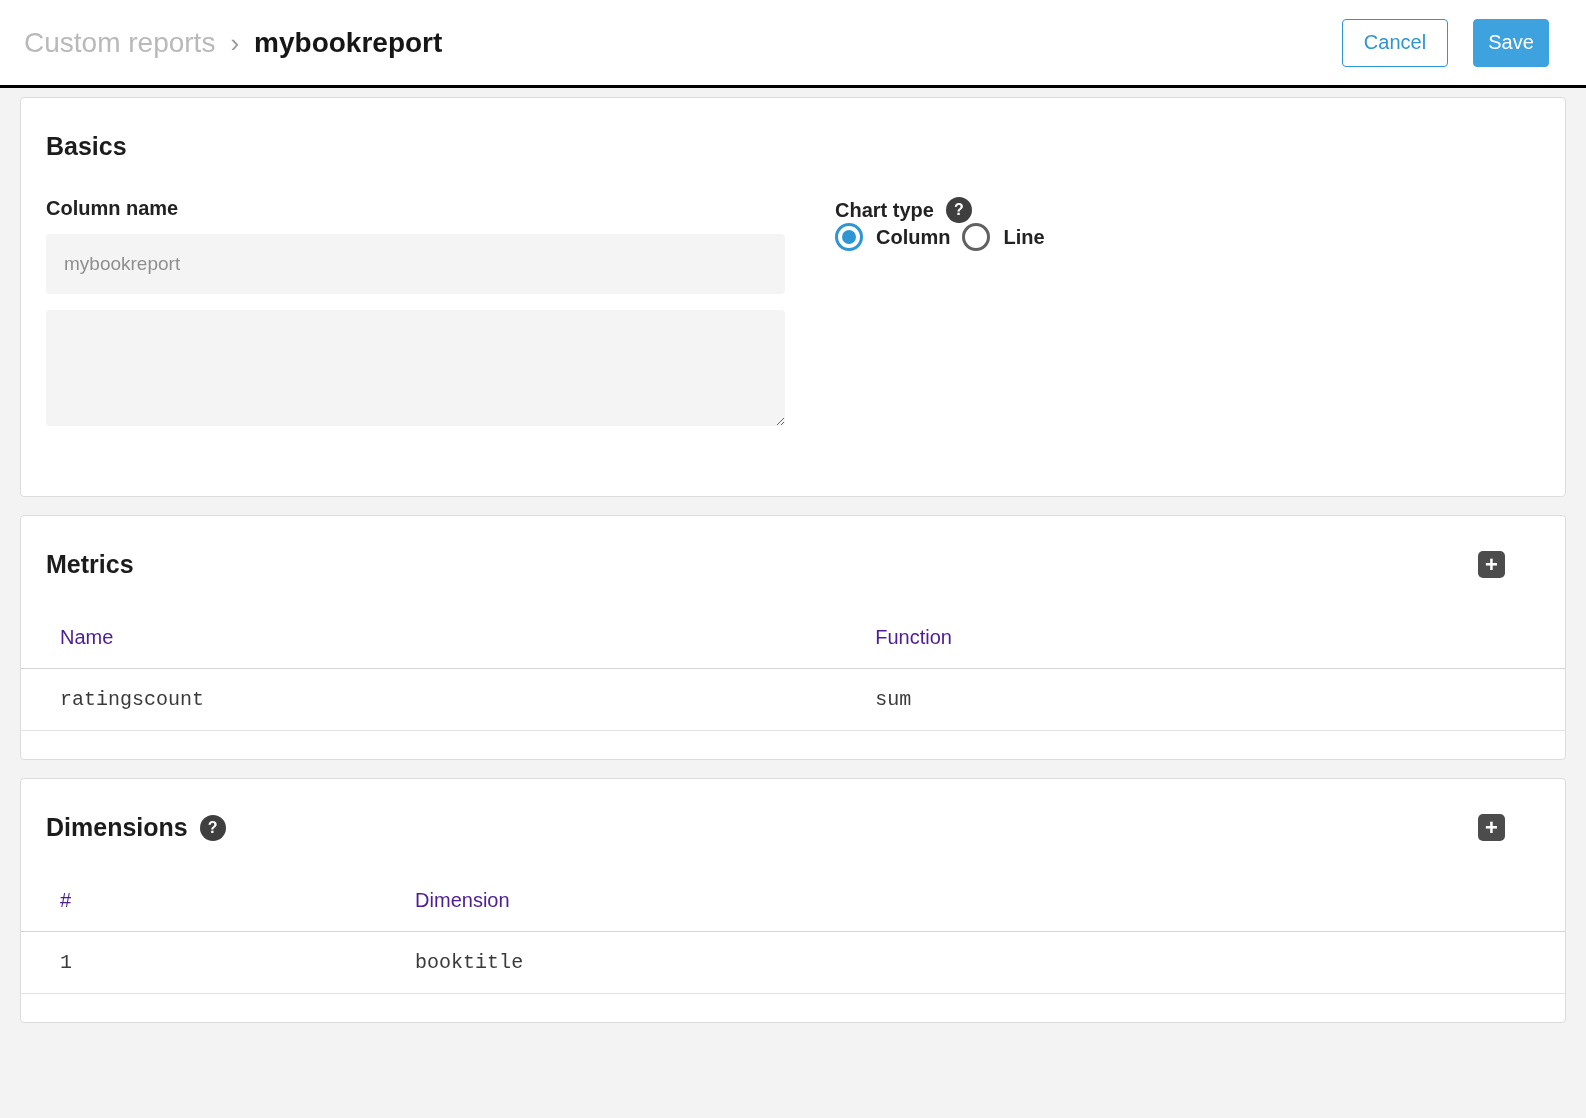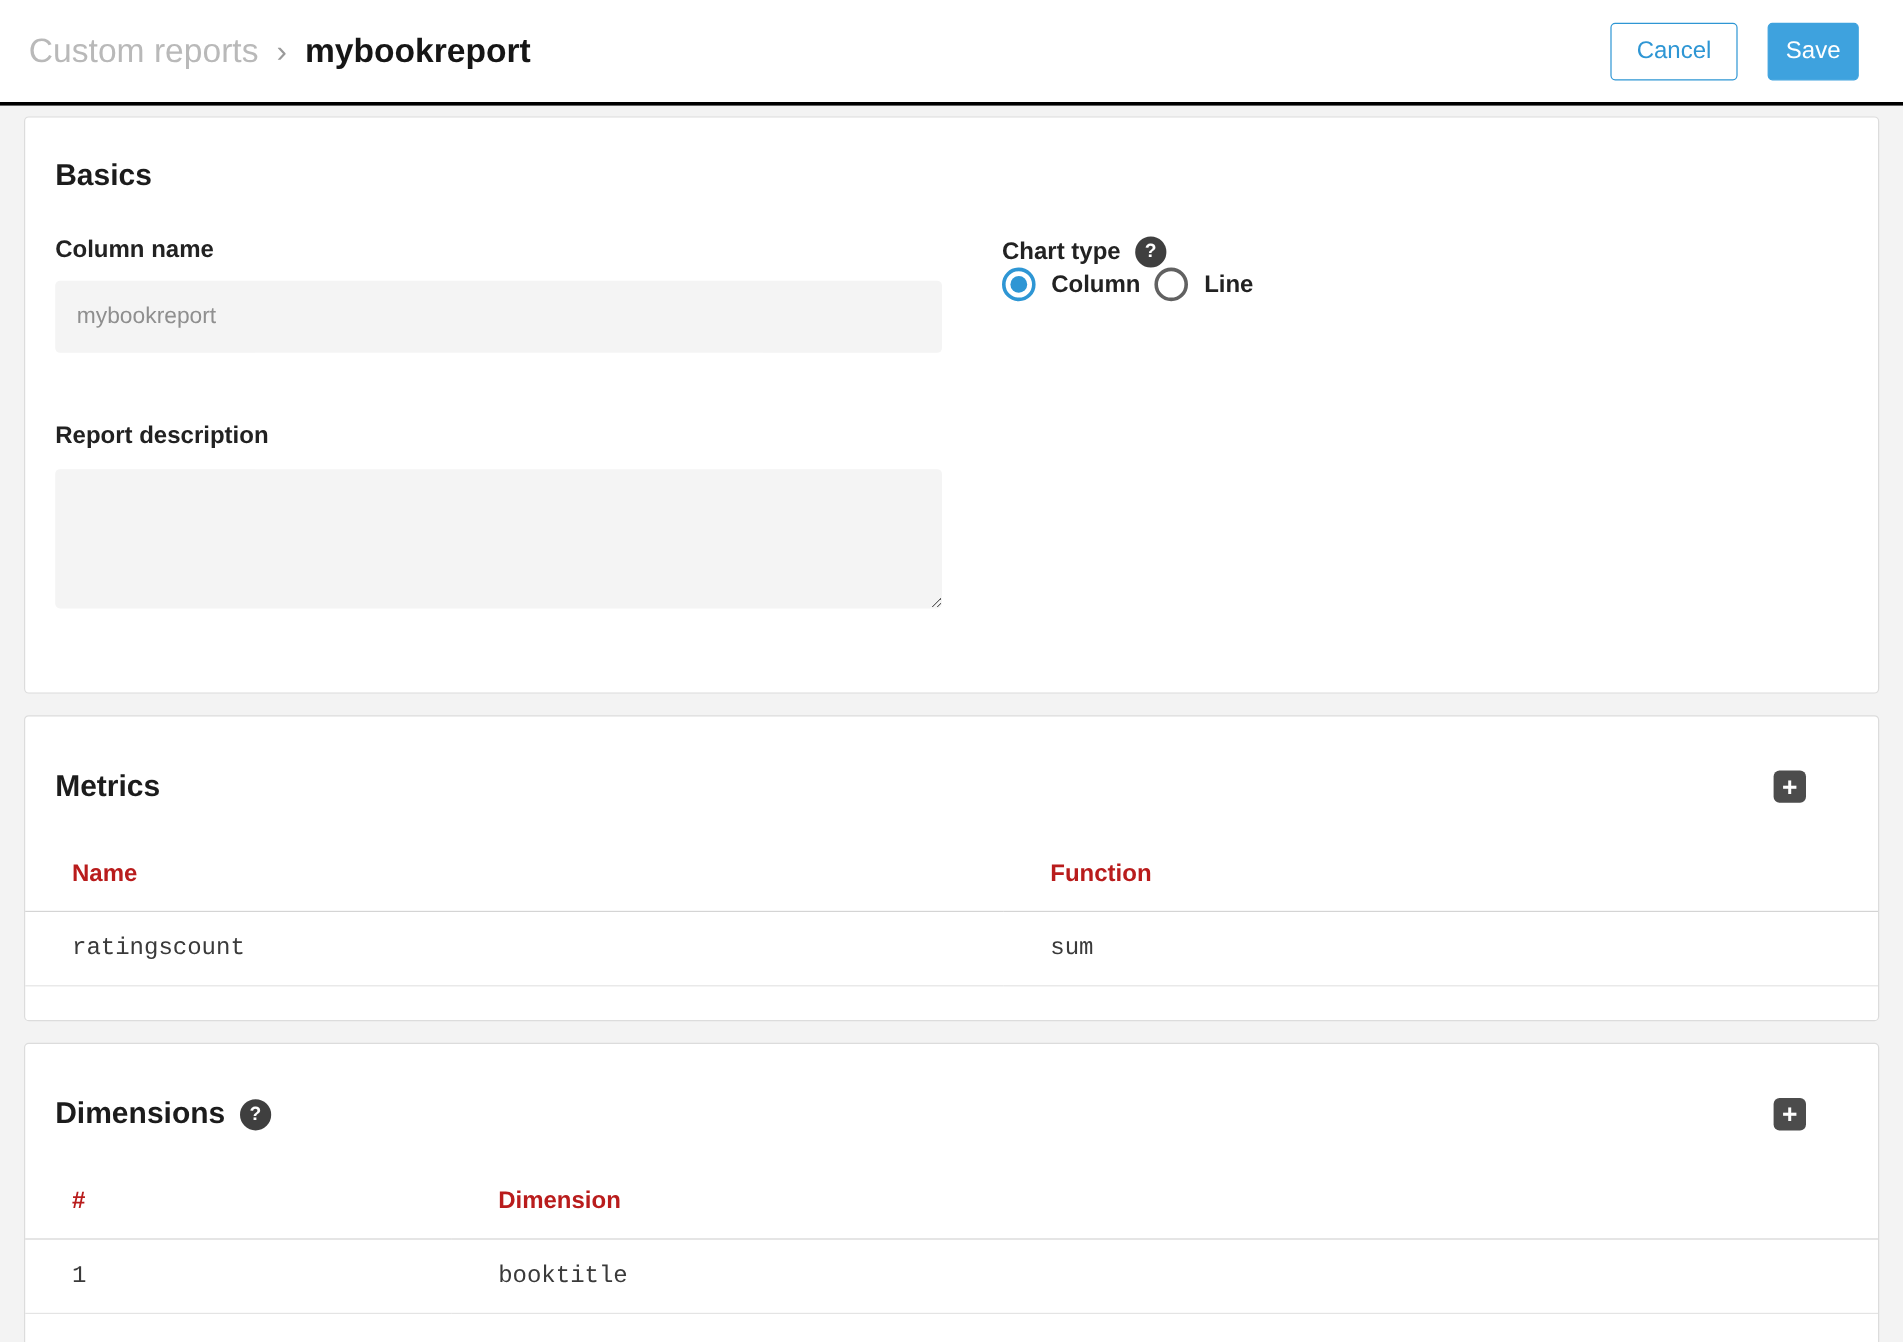--- a/index.html
+++ b/index.html
@@ -119,21 +119,21 @@
   }
   .radio.checked { border-color: var(--accent-blue, #2e96d4); }
   .radio.checked::after {
     content: "";
     width: 14px; height: 14px;
     border-radius: 50%;
     background: var(--accent-blue, #2e96d4);
   }
 
   
-  .table-card { padding: 44px 0 28px 0; }
+  .table-card { padding: 34px 0 28px 0; }
   .card-head {
     display: flex;
     align-items: center;
     justify-content: space-between;
     padding: 0 60px 0 25px;
   }
   .card-head .title-wrap { display: flex; align-items: center; gap: 12px; }
   .add-btn {
     width: 27px; height: 27px;
     background: #4c4c4c;
@@ -149,22 +149,22 @@
     cursor: pointer;
     font-family: inherit;
   }
   table.data-table { width: 100%; border-collapse: collapse; margin-top: 28px; }
   .data-table th, .data-table td {
     text-align: left;
     font-size: 20px;
     padding: 19px 0 19px 39px;
   }
   .data-table th {
-    font-weight: 700;
-    color: #b91c1c;
+    font-weight: 400;
+    color: #4c1d95;
     border-bottom: 1px solid #d4d4d4;
   }
   .data-table td {
     font-weight: 400;
     color: #3a3a3a;
     border-bottom: 1px solid #e4e4e4;
     font-family: Liberation Mono, monospace;
   }
   .metrics-table th:first-child { width: 52.8%; }
   .dimensions-table th:first-child { width: 23%; }
@@ -186,21 +186,20 @@
 </header>
 
 <main data-interactable="false">
 
   <section class="card basics-card" data-interactable="false">
     <h2 class="section-title" data-interactable="false">Basics</h2>
     <div class="basics-grid">
       <div class="basics-left">
         <label class="field-label" data-interactable="false">Column name</label>
         <input class="text-input" type="text" data-interactable="true" value="mybookreport" style="">
-        <label class="field-label desc-label" data-interactable="false">Report description</label>
         <textarea class="text-area" data-interactable="true" style=""></textarea>
       </div>
       <div class="basics-right">
         <div class="label-row">
           <span class="field-label" data-interactable="false">Chart type</span>
           <span class="help-icon" data-interactable="true">?</span>
         </div>
         <div class="radio-row" data-interactable="false">
           <label class="radio-option" data-interactable="true">
             <span class="radio checked" data-interactable="true"></span>

